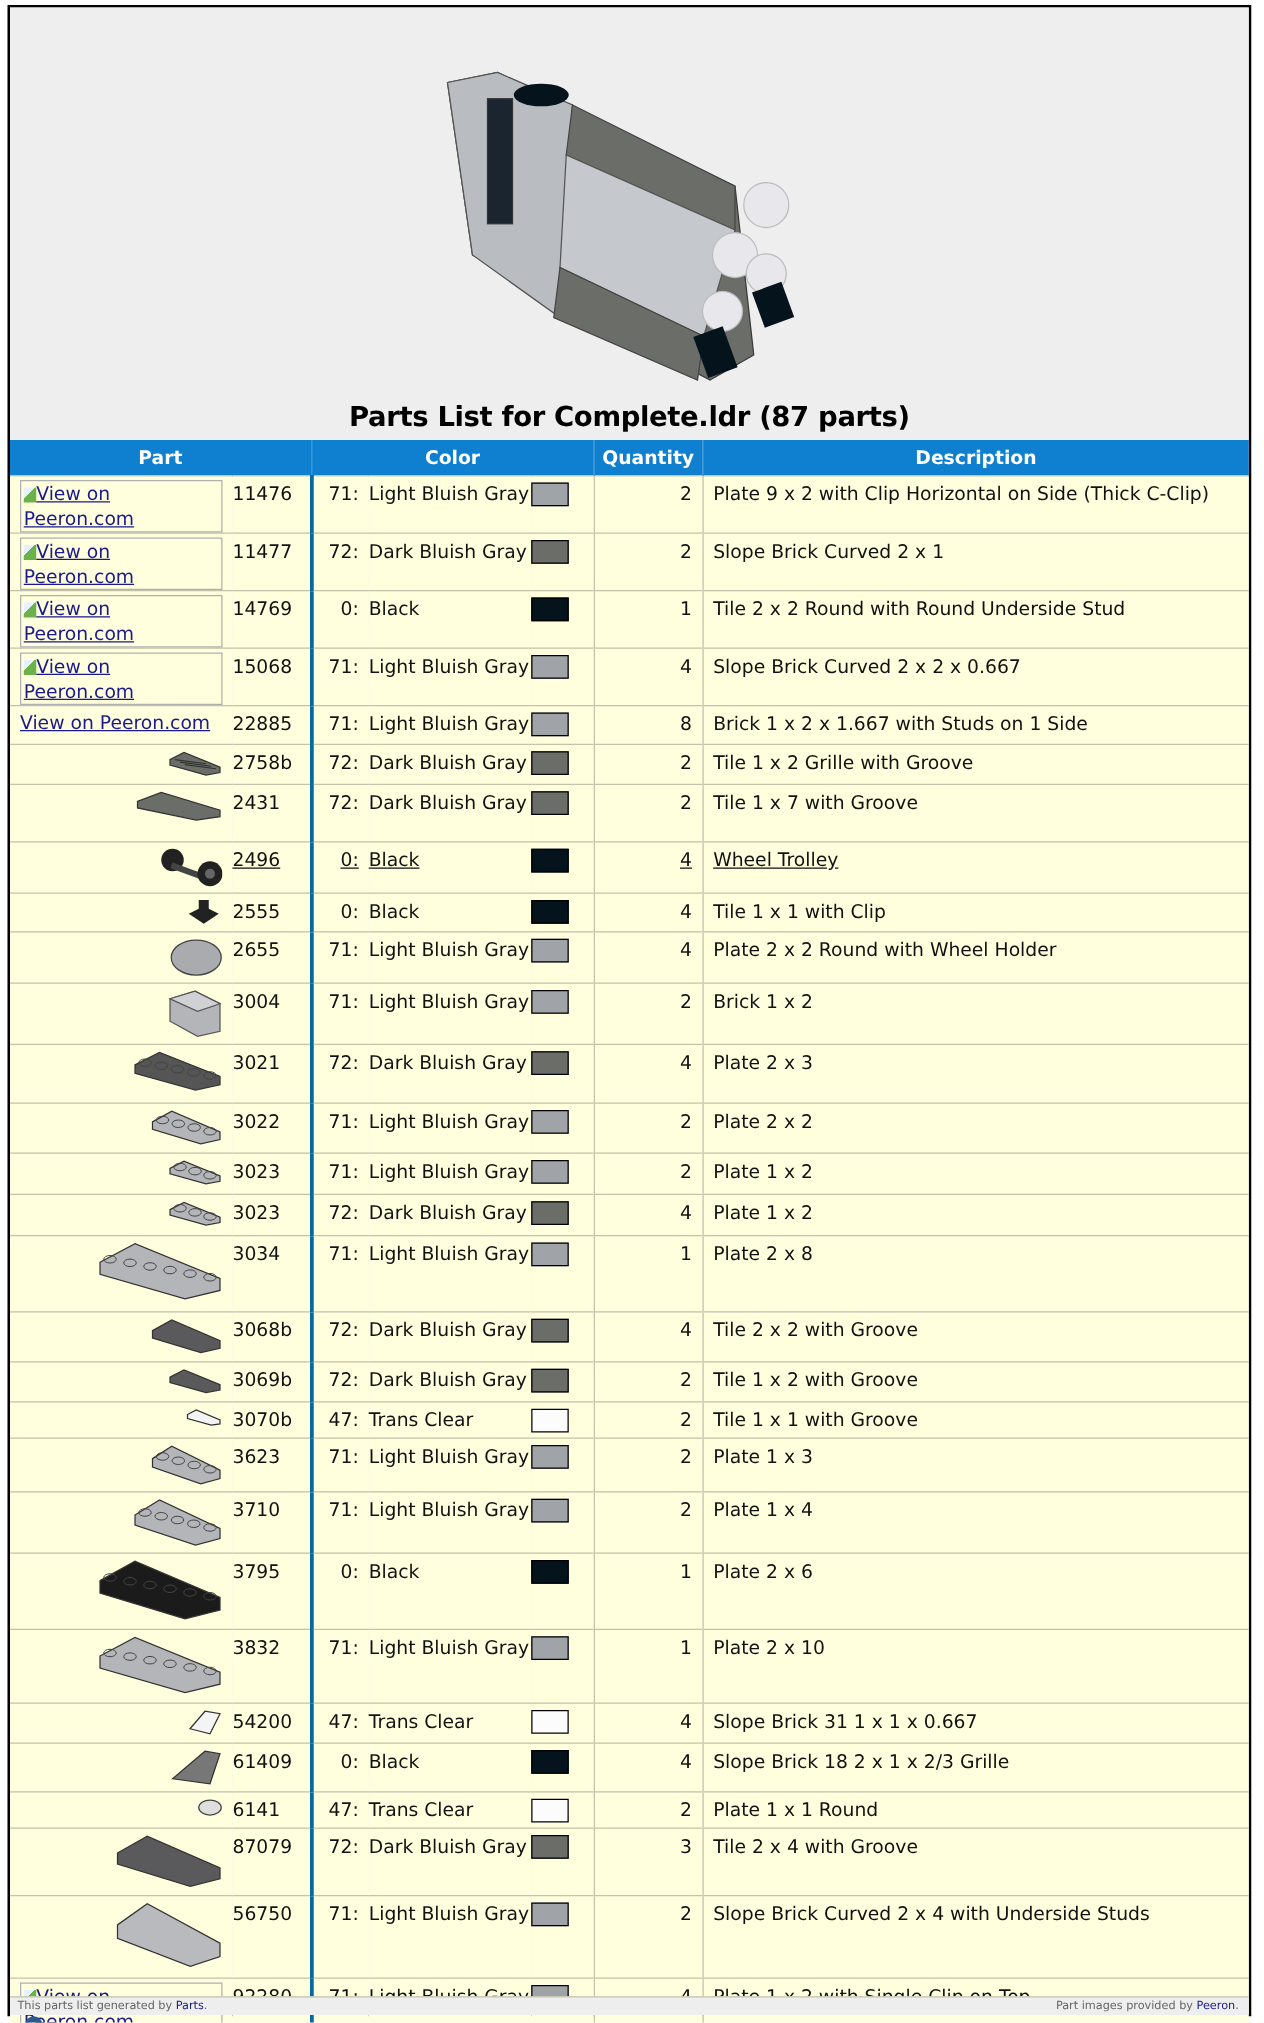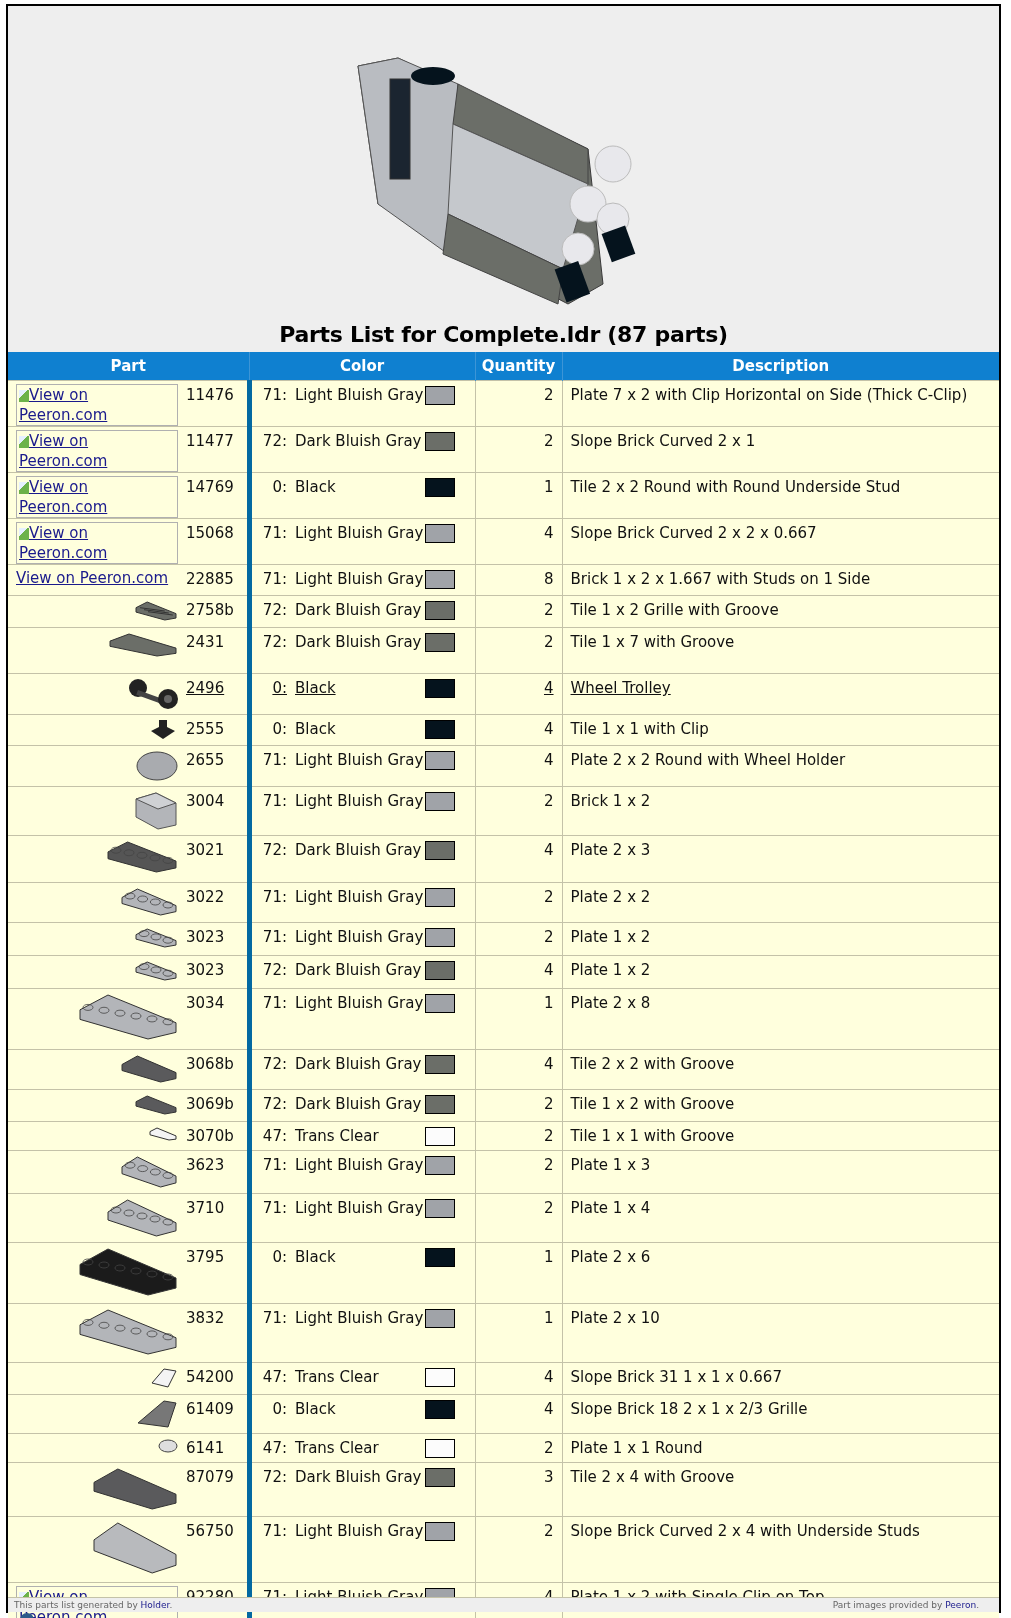--- a/index.html
+++ b/index.html
@@ -13,37 +13,37 @@
            font-family: "DejaVu Sans", sans-serif; font-weight: bold; font-size: 22px; color: #000;
            letter-spacing: -0.3px; }
   table.parts { position: absolute; left: 0; top: 346px; width: 991px; border-collapse: collapse;
                 font-size: 15px; color: #111; table-layout: fixed; }
   table.parts th { background: #0f80d0; color: #fff; font-weight: bold; height: 28px; padding: 0;
                    font-size: 15px; border-left: 1px solid #3d95d6; }
   table.parts th:first-child { border-left: none; }
   table.parts td { background: #ffffdd; border-top: 1px solid #c4c2a8; vertical-align: top;
                    padding: 0; line-height: 18px; }
   td.img { text-align: right; padding-right: 8px !important; }
-  td.pn { padding: 5px 0 0 0 !important; border-right: 5px solid #0369a1; }
+  td.pn { padding: 5px 0 0 0 !important; border-right: 3px solid #0369a1; }
   td.code { text-align: right; padding: 5px 8px 0 0 !important; }
   td.cname { padding: 5px 0 0 0 !important; white-space: nowrap; }
   td.sw { padding: 5px 0 0 0 !important; border-right: 1px solid #c4c2a8; }
   .swatch { display: inline-block; width: 30px; height: 19px; border: 1px solid #000; box-sizing: border-box; }
   td.qty { text-align: right; padding: 5px 8px 0 0 !important; border-right: 1px solid #c4c2a8; }
   td.desc { padding: 5px 0 0 8px !important; white-space: nowrap; }
   .broken { display: inline-block; border: 1px solid #b0b0b0; padding: 0 3px 0 2px; color: #1a1a8c;
             margin-top: 3px; margin-left: 8px; text-align: left; line-height: 20px; }
   .broken .pic { display: inline-block; width: 10px; height: 12px; vertical-align: -2px;
                  background: linear-gradient(135deg, #e6f0ff 0 40%, #6cb24a 40% 100%); margin-right: 0; }
   .plainlink { display: inline-block; color: #1a1a8c; margin-top: 4px; margin-left: 0px; }
   .thumb { display: inline-block; margin-top: 4px; }
   .footer { position: absolute; left: 0; top: 1591px; width: 991px; height: 14px; background: #eeeeee;
             border-top: 1px solid #c4c2a8; font-size: 9px; color: #666; }
   .footer .l { position: absolute; left: 6px; top: 2px; }
-  .footer .r { position: absolute; right: 20px; top: 2px; }
+  .footer .r { position: absolute; right: 8px; top: 2px; }
   .footer a { color: #1a1a8c; text-decoration: none; }
   .below-icon { position: absolute; left: 20px; top: 1613px; width: 14px; height: 8px;
                 border-radius: 7px 7px 0 0; background: #2c5a8a; }
 </style>
 </head>
 <body>
 
 <div class="frame">
   <div class="hero">
     <svg class="model" viewBox="0 0 330 260">
@@ -84,21 +84,21 @@
       </tr>
     </thead>
     <tbody id="rows">
         <tr style="height: 30px;">
           <td class="img"><a class="broken" href="#"><span class="pic"></span><span>View on Peeron.com</span></a></td>
           <td class="pn">11476</td>
           <td class="code">71:</td>
           <td class="cname">Light Bluish Gray</td>
           <td class="sw"><span class="swatch" style="background:#a0a3a8"></span></td>
           <td class="qty">2</td>
-          <td class="desc">Plate 7 x 2 with Clip Horizontal on Side (Thick C-Clip)</td>
+          <td class="desc">Plate 9 x 2 with Clip Horizontal on Side (Thick C-Clip)</td>
         </tr>
         <tr style="height: 31px;">
           <td class="img"><a class="broken" href="#"><span class="pic"></span><span>View on Peeron.com</span></a></td>
           <td class="pn">11477</td>
           <td class="code">72:</td>
           <td class="cname">Dark Bluish Gray</td>
           <td class="sw"><span class="swatch" style="background:#6b6e68"></span></td>
           <td class="qty">2</td>
           <td class="desc">Slope Brick Curved 2 x 1</td>
         </tr>
@@ -438,17 +438,17 @@
           <td class="code">71:</td>
           <td class="cname">Light Bluish Gray</td>
           <td class="sw"><span class="swatch" style="background:#a0a3a8"></span></td>
           <td class="qty">4</td>
           <td class="desc">Plate 1 x 2 with Single Clip on Top</td>
         </tr>
       </tbody>
   </table>
 
   <div class="footer">
-    <span class="l"><span>This parts list generated by </span><a href="#">Holder</a><span>.</span></span>
+    <span class="l"><span>This parts list generated by </span><a href="#">Parts</a><span>.</span></span>
     <span class="r"><span>Part images provided by </span><a href="#">Peeron</a><span>.</span></span>
   </div>
 </div>
 <div class="below-icon"></div>
 
 </body></html>

